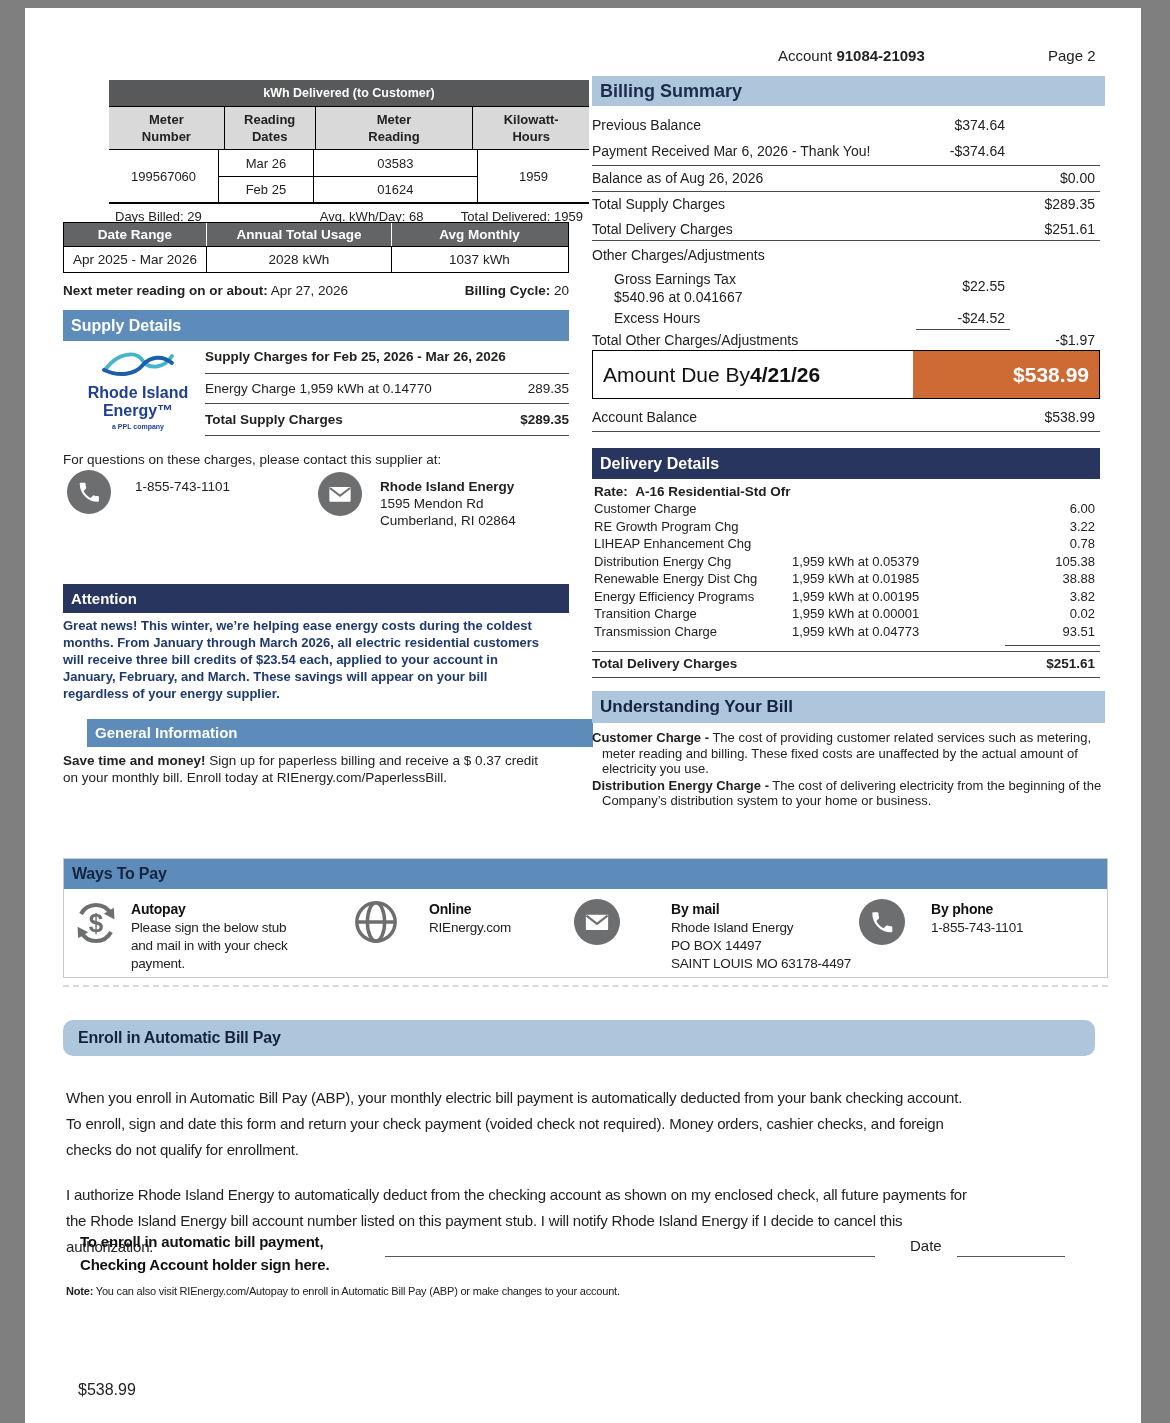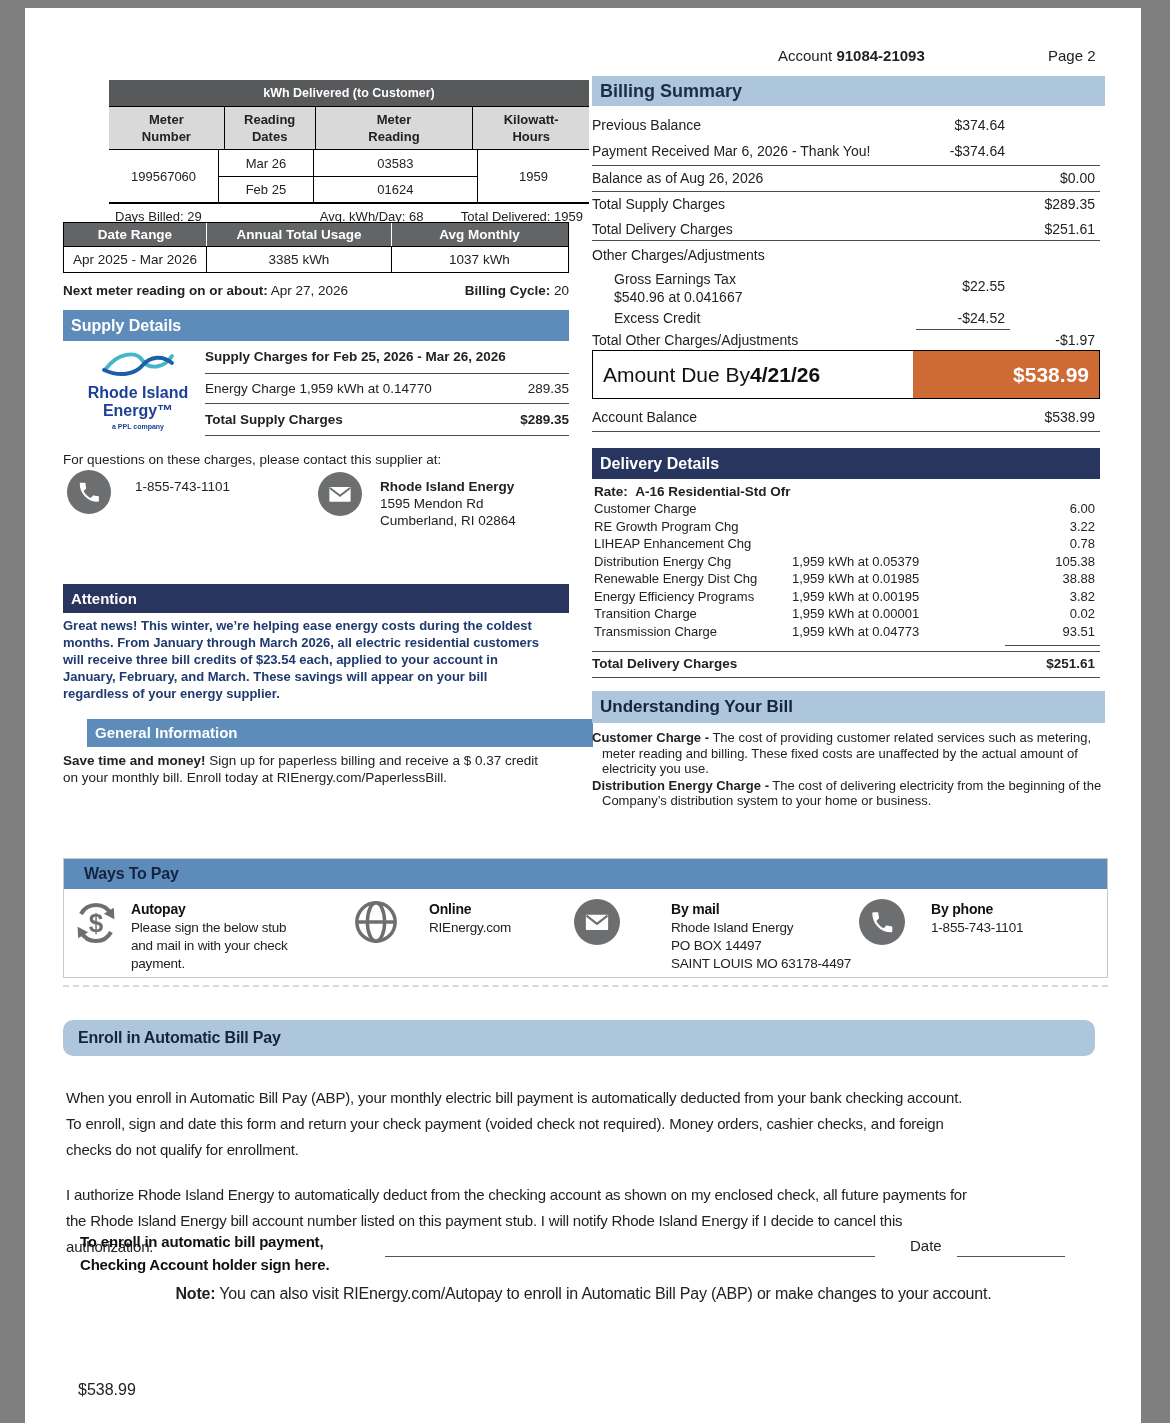--- a/index.html
+++ b/index.html
@@ -55,21 +55,21 @@
   .amount-box .right { width:186px; background:#ce6a34; color:#fff; font-weight:bold; font-size:21px; display:flex; align-items:center; justify-content:flex-end; padding-right:10px; }
 
   .drow { display:grid; grid-template-columns:198px 215px 1fr; font-size:13px; line-height:17.5px; }
   .drow .amt { text-align:right; padding-right:5px; }
 
   .defs { font-size:13px; line-height:15.5px; color:#222; }
   .defs p { padding-left:10px; text-indent:-10px; margin-bottom:1px; }
 
   
   .ways { left:63px; top:858px; width:1045px; height:120px; border:1px solid #c9c9c9; background:#fff; }
-  .ways .bar { height:30px; background:#5d8cba; color:#15233f; font-weight:bold; font-size:16px; line-height:30px; padding-left:20px; letter-spacing:-0.2px; }
+  .ways .bar { height:30px; background:#5d8cba; color:#15233f; font-weight:bold; font-size:16px; line-height:30px; padding-left:8px; letter-spacing:-0.2px; }
   .pay-title { font-weight:bold; font-size:14px; letter-spacing:-0.2px; color:#111; }
   .pay-body  { font-size:13.5px; line-height:18px; letter-spacing:-0.2px; color:#222; margin-top:2px; }
 
   .dashed { left:63px; top:985px; width:1045px; border-top:2px dashed #d9d9d9; }
 
   
   .enroll-bar { left:63px; top:1020px; width:1032px; height:36px; line-height:36px; padding-left:15px; font-size:16px; letter-spacing:-0.2px; }
   .para { font-size:15px; line-height:26px; letter-spacing:-0.2px; color:#222; }
   .sigline { border-top:1.5px solid #555; }
 
@@ -120,21 +120,21 @@
   </div>
 
   <div class="abs annual">
     <div class="heads">
       <div class="a1">Date Range</div>
       <div class="a2">Annual Total Usage</div>
       <div class="a3">Avg Monthly</div>
     </div>
     <div class="row">
       <div class="a1">Apr 2025 - Mar 2026</div>
-      <div class="a2">3385 kWh</div>
+      <div class="a2">2028 kWh</div>
       <div class="a3">1037 kWh</div>
     </div>
   </div>
 
   <div class="abs" style="left:63px; top:283px; width:506px; font-size:13.5px; color:#222;">
     <span class="b">Next meter reading on or about:</span><span> Apr 27, 2026</span>
     <span style="float:right;"><span class="b">Billing Cycle:</span><span> 20</span></span>
   </div>
 
   <div class="abs hdr-mid" style="left:63px; top:310px; width:506px; height:31px; line-height:31px; padding-left:8px; font-size:16px;">Supply Details</div>
@@ -224,21 +224,21 @@
       <span class="val-right">$251.61</span>
     </div>
     <div class="bline" style="top:240px;"></div>
     <div class="rrow" style="top:247px;">Other Charges/Adjustments</div>
     <div class="rrow" style="top:270px;">
       <span class="pre" style="padding-left:22px; display:inline-block; line-height:18px;">Gross Earnings Tax
       $540.96 at 0.041667</span>
       <span class="val-mid" style="top:8px;">$22.55</span>
     </div>
     <div class="rrow" style="top:310px;">
-      <span style="padding-left:22px;">Excess Credit</span>
+      <span style="padding-left:22px;">Excess Hours</span>
       <span class="val-mid">-$24.52</span>
     </div>
     <div class="abs" style="top:329px; right:95px; width:94px; border-top:1px solid #4a4a4a;"></div>
     <div class="rrow" style="top:332px;">
       <span>Total Other Charges/Adjustments</span>
       <span class="val-right">-$1.97</span>
     </div>
 
     <div class="amount-box">
       <div class="left">
@@ -378,18 +378,18 @@
 authorization.</div>
 
   <div class="abs b" style="left:80px; top:1230px; font-size:15px; line-height:23px; letter-spacing:-0.2px; color:#111;">
     <div>To enroll in automatic bill payment,</div>
     <div>Checking Account holder sign here.</div>
   </div>
   <div class="abs sigline" style="left:385px; top:1256px; width:490px;"></div>
   <div class="abs" style="left:910px; top:1237px; font-size:15px; color:#222;">Date</div>
   <div class="abs sigline" style="left:957px; top:1256px; width:108px;"></div>
 
-  <div class="abs" style="left:66px; top:1285px; width:1035px; font-size:16px; letter-spacing:-0.2px; color:#222;text-align:center;">
+  <div class="abs" style="left:66px; top:1285px; width:1035px; font-size:11px; letter-spacing:-0.2px; color:#222;">
     <span class="b">Note:</span><span> You can also visit RIEnergy.com/Autopay to enroll in Automatic Bill Pay (ABP) or make changes to your account.</span>
   </div>
 
   <div class="abs" style="left:78px; top:1381px; font-size:16px; color:#222;">$538.99</div>
 </div>
 
 </body></html>

